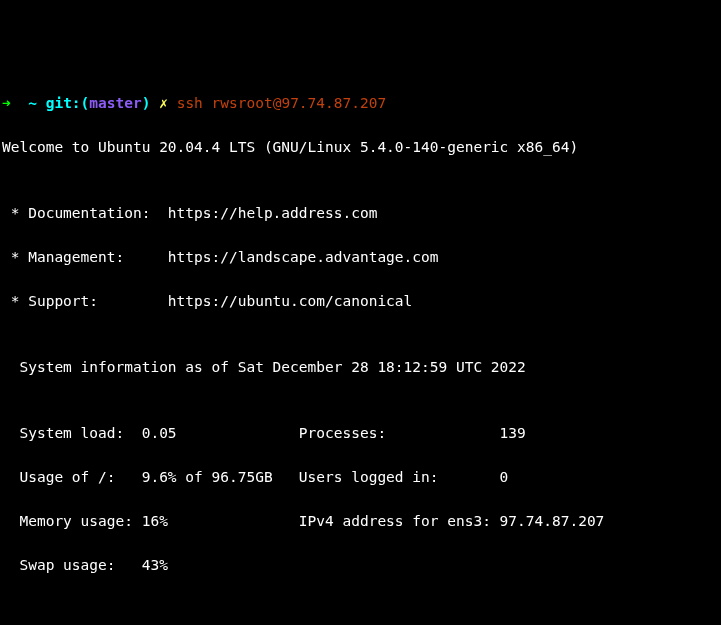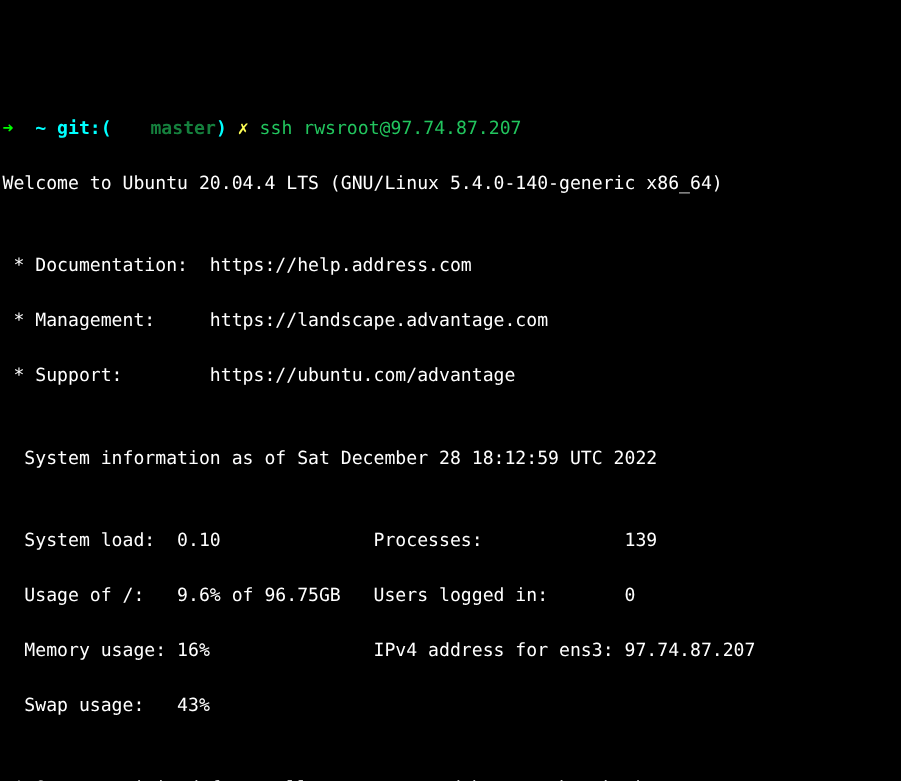--- a/index.html
+++ b/index.html
@@ -10,41 +10,41 @@
       font-size: 14.5px;
       line-height: 22px;
       width: 721px;
       height: 625px;
       padding: 4px 2px;
       white-space: pre;
       overflow: hidden;
     }
     .green { color: #00ff00; }
     .cyan { color: #00ffff; }
-    .red { color: #15803d; margin-left: 31px; }
+    .red { color: #8b5cf6; }
     .yellow { color: #ffff55; }
-    .white { color: #22c55e; }
+    .white { color: #c2410c; }
     .bold { font-weight: bold; }
     .prompt-line { display: block; }
   </style>
 </head>
 <body>
 
 
 
 <span class="prompt-line"><span class="green bold">➜  </span><span class="cyan bold">~ </span><span class="cyan bold">git:(</span><span class="red bold">master</span><span class="cyan bold">) </span><span class="yellow bold">✗ </span><span class="white">ssh rwsroot@97.74.87.207</span></span>
 <span class="prompt-line">Welcome to Ubuntu 20.04.4 LTS (GNU/Linux 5.4.0-140-generic x86_64)</span>
 <span class="prompt-line"></span>
 <span class="prompt-line"> * Documentation:  https://help.address.com</span>
 <span class="prompt-line"> * Management:     https://landscape.advantage.com</span>
-<span class="prompt-line"> * Support:        https://ubuntu.com/advantage</span>
+<span class="prompt-line"> * Support:        https://ubuntu.com/canonical</span>
 <span class="prompt-line"></span>
 <span class="prompt-line">  System information as of Sat December 28 18:12:59 UTC 2022</span>
 <span class="prompt-line"></span>
-<span class="prompt-line">  System load:  0.10              Processes:             139</span>
+<span class="prompt-line">  System load:  0.05              Processes:             139</span>
 <span class="prompt-line">  Usage of /:   9.6% of 96.75GB   Users logged in:       0</span>
 <span class="prompt-line">  Memory usage: 16%               IPv4 address for ens3: 97.74.87.207</span>
 <span class="prompt-line">  Swap usage:   43%</span>
 <span class="prompt-line"></span>
 <span class="prompt-line"> * Super-optimized for small spaces - read how we shrank the memory</span>
 
 <span class="prompt-line"></span>
 
 <span class="prompt-line"></span>
 

